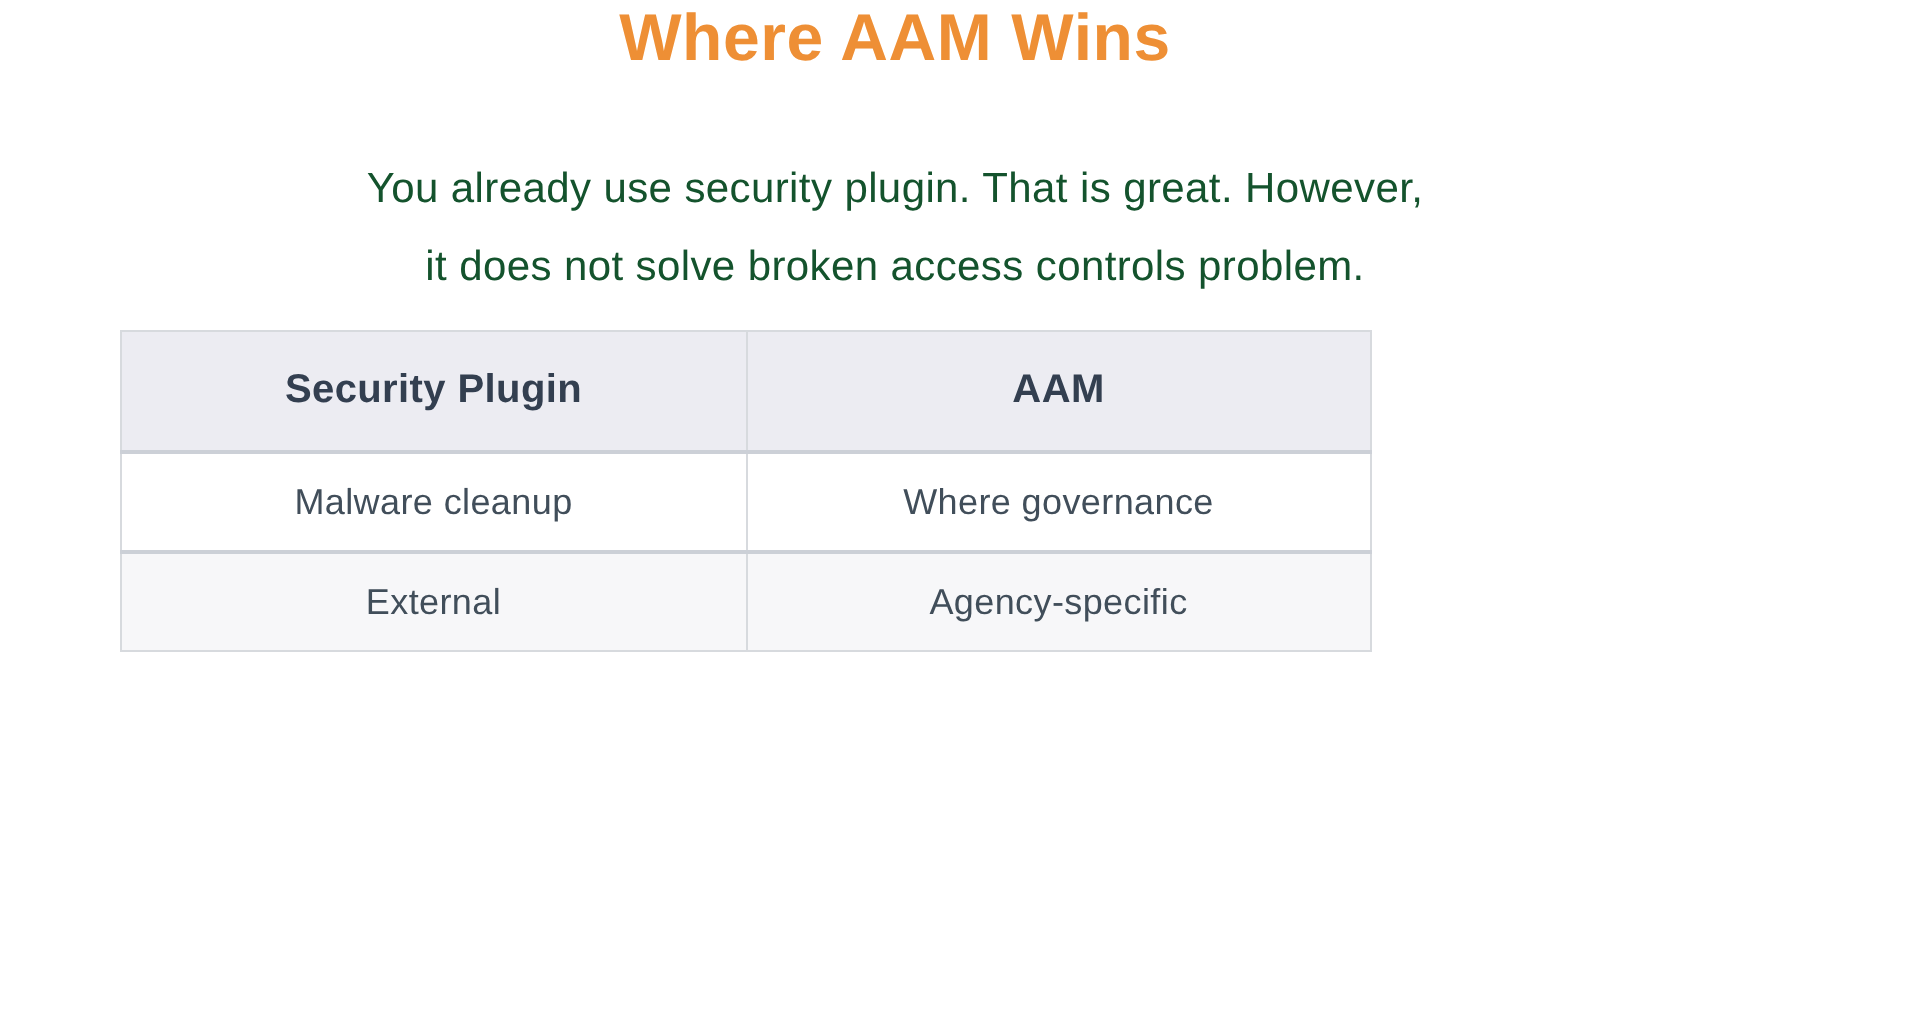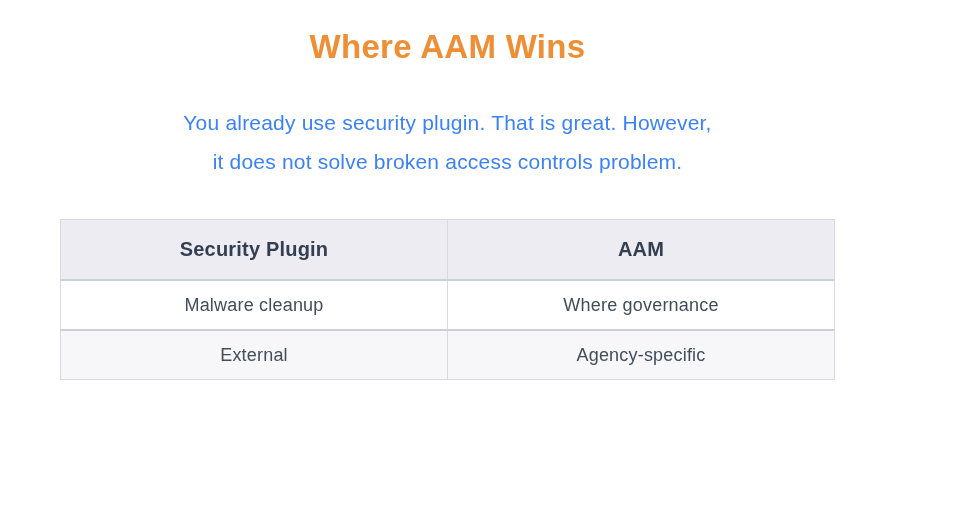--- a/index.html
+++ b/index.html
@@ -13,40 +13,39 @@
     overflow: hidden;
     font-family: "Liberation Sans", sans-serif;
     -webkit-font-smoothing: antialiased;
   }
   .container {
     width: 775px;
     margin-left: 60px;
   }
   .page-title {
     margin: 0;
-    padding-top: 28px;
     text-align: center;
     font-size: 33px;
     font-weight: 800;
     letter-spacing: 0.3px;
     color: #EE8F35;
   }
   .subtitle {
     margin: 0;
     margin-top: 37px;
     text-align: center;
     font-size: 21px;
     font-weight: 400;
     line-height: 39px;
     letter-spacing: 0.2px;
-    color: #3b82f6;
+    color: #14532d;
   }
   .comparison-table {
-    margin-top: 38px;
-    width: 775px;
+    margin-top: 12px;
+    width: 626px;
     border-collapse: collapse;
     table-layout: fixed;
     border: 1px solid #D7DADE;
   }
   .comparison-table th {
     height: 59px;
     background: #ECECF2;
     font-size: 20px;
     font-weight: 700;
     letter-spacing: 0.2px;

